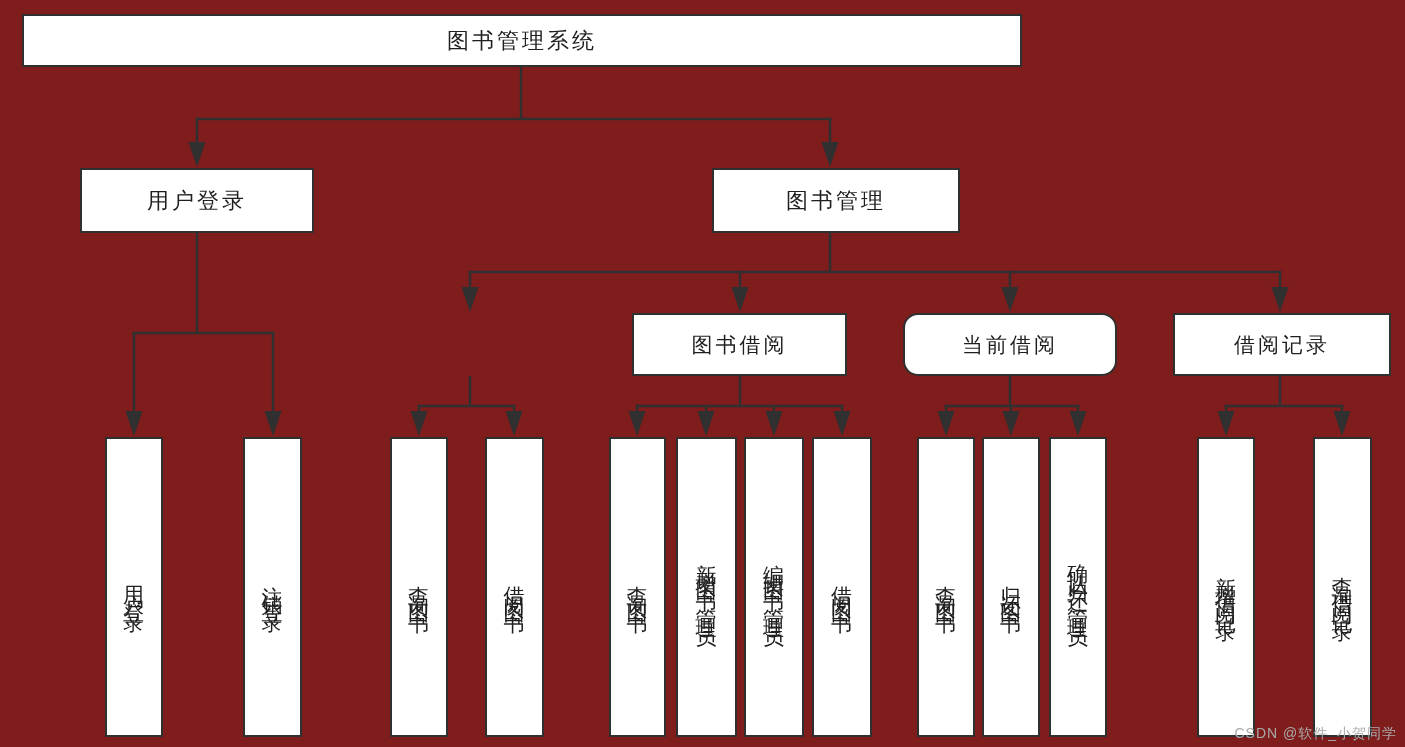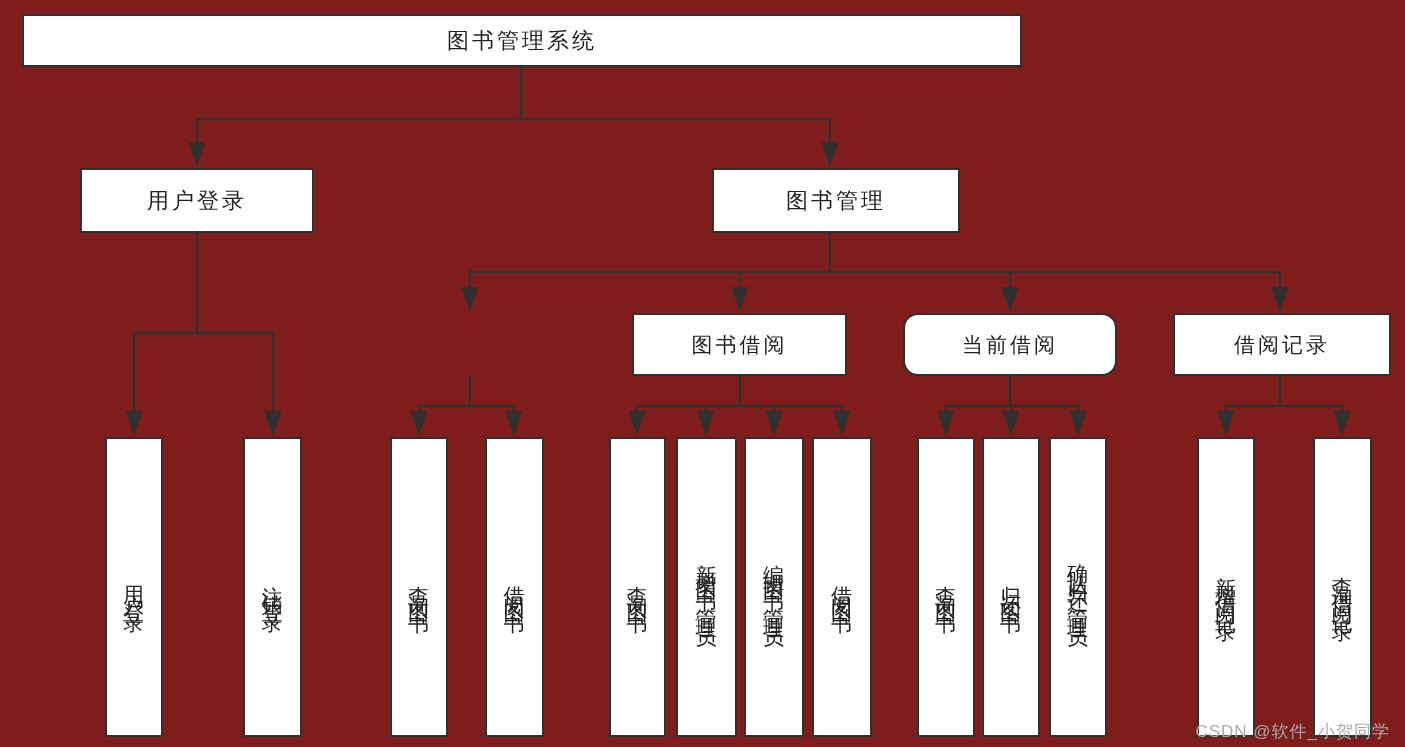--- a/index.html
+++ b/index.html
@@ -42,23 +42,23 @@
   .vtext {
     writing-mode: vertical-rl;
     text-orientation: mixed;
     font-size: 21px;
     line-height: 1;
     letter-spacing: 9px;
     max-height: 292px;
   }
   .watermark {
     position: absolute;
-    right: 15px;
+    right: 8px;
     bottom: 4px;
-    font-size: 17px;
+    font-size: 14px;
     letter-spacing: 1px;
     color: #a9a9a9;
     text-align: right;
   }
 </style>
 </head>
 <body>
 
 <div class="canvas">
 

